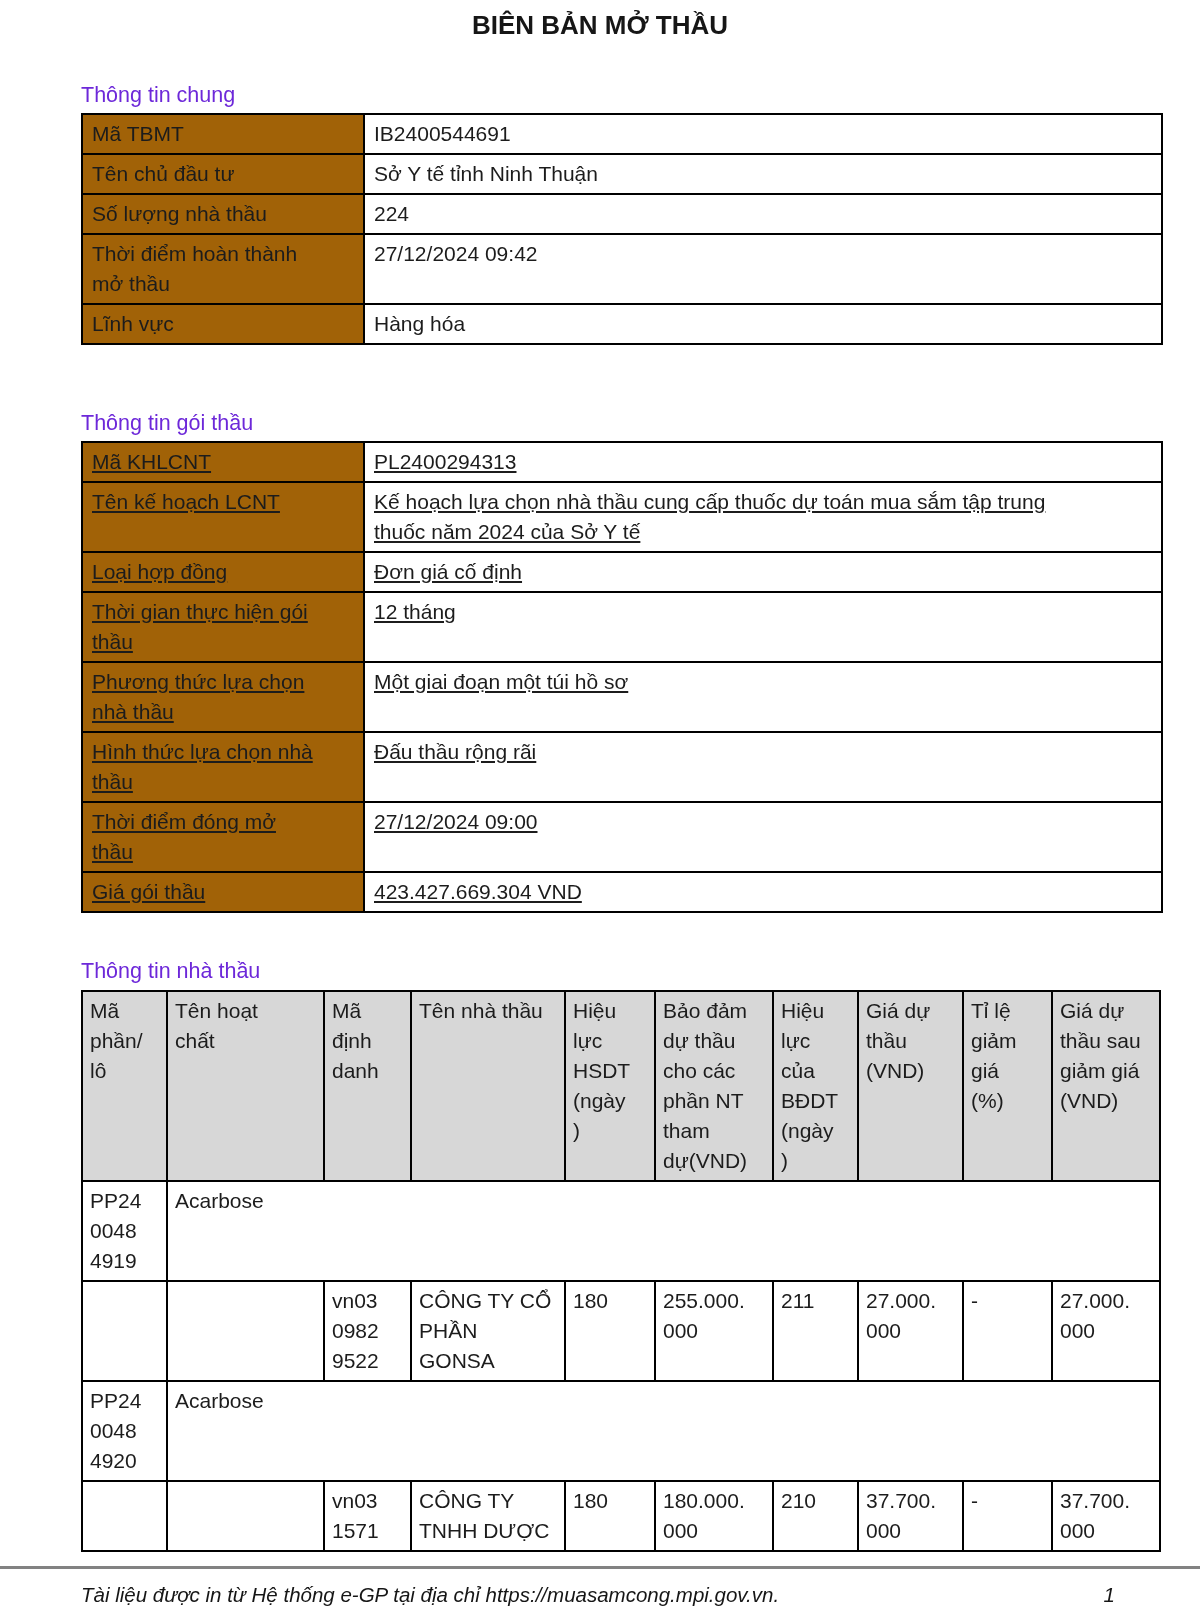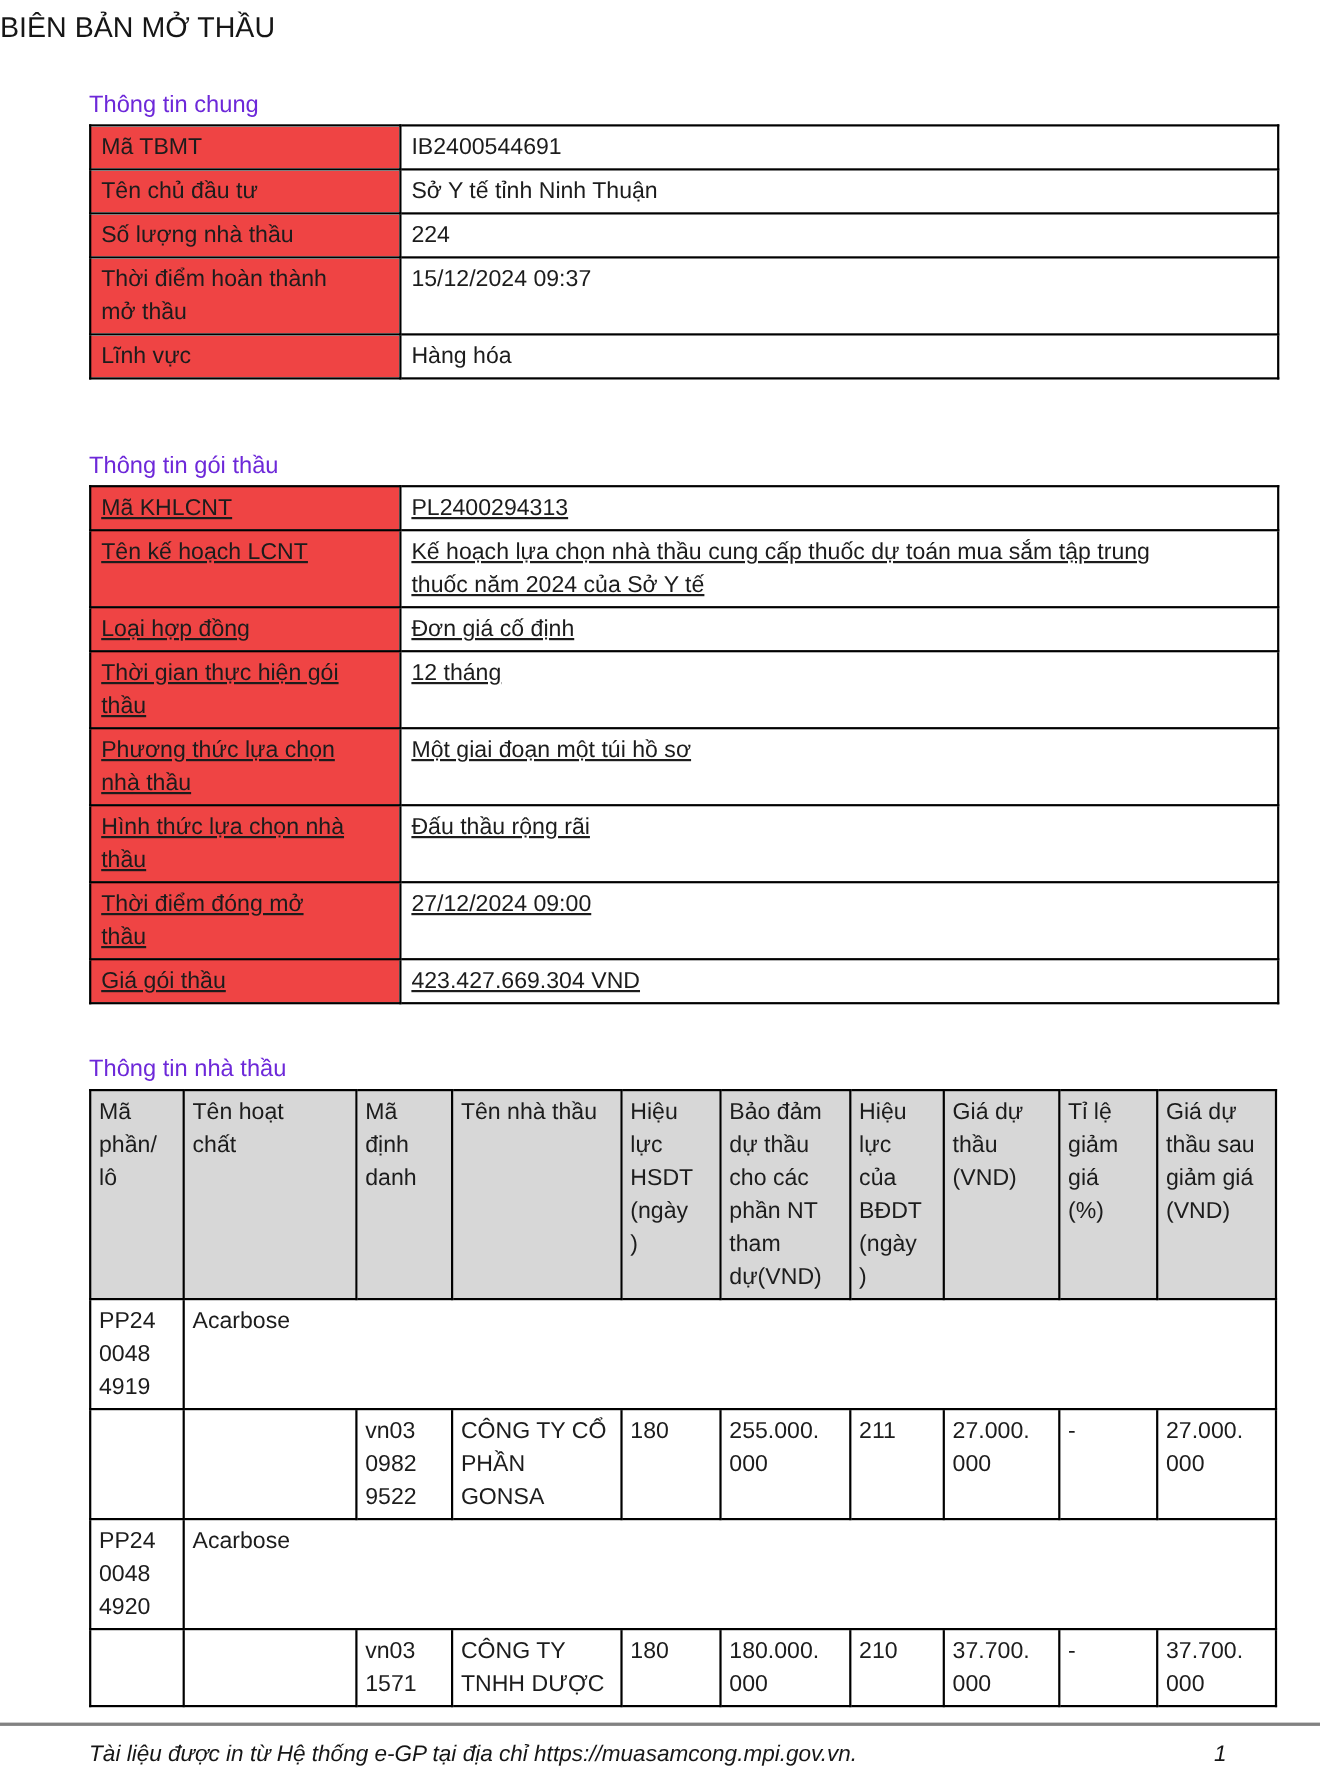--- a/index.html
+++ b/index.html
@@ -9,22 +9,23 @@
     height: 1617px;
     background: #ffffff;
     font-family: "Liberation Sans", sans-serif;
     color: #1c1c1c;
     overflow: hidden;
   }
   .doc-title {
     position: absolute;
     top: 10px; left: 0;
     width: 100%;
+    text-align: center;
     font-size: 26px;
-    font-weight: normal;
+    font-weight: bold;
     color: #161616;
   }
   .section-heading {
     position: absolute;
     left: 81px;
     font-size: 21.5px;
     line-height: 30px;
     color: #6d28d9;
   }
   table {
@@ -38,21 +39,21 @@
     line-height: 30px;
     font-weight: normal;
     text-align: left;
     vertical-align: top;
     padding: 4px 9px;
     white-space: pre-line;
     overflow: hidden;
     word-break: break-word;
   }
   .kv-table { width: 1080px; left: 81px; }
-  .kv-table td.lbl { background: #ef4444; }
+  .kv-table td.lbl { background: #a16207; }
   .c-table { left: 81px; width: 1078px; padding-left: 31px; }
   .c-table th { background: #d7d7d7; padding: 4px 7px; }
   .c-table td { padding: 4px 7px; }
   .footer-rule {
     position: absolute;
     top: 1566px; left: 0;
     width: 1200px; height: 3px;
     background: #828282;
   }
   .footer {
@@ -89,21 +90,21 @@
         <td class="lbl">Tên chủ đầu tư</td>
         <td>Sở Y tế tỉnh Ninh Thuận</td>
       </tr>
       <tr>
         <td class="lbl">Số lượng nhà thầu</td>
         <td>224</td>
       </tr>
       <tr>
         <td class="lbl">Thời điểm hoàn thành
 mở thầu</td>
-        <td>15/12/2024 09:37</td>
+        <td>27/12/2024 09:42</td>
       </tr>
       <tr>
         <td class="lbl">Lĩnh vực</td>
         <td>Hàng hóa</td>
       </tr>
     </tbody>
   </table>
 
   <div class="section-heading" style="top:408px;">Thông tin gói thầu</div>
   <table class="kv-table" style="top:441px;text-decoration:underline;">

